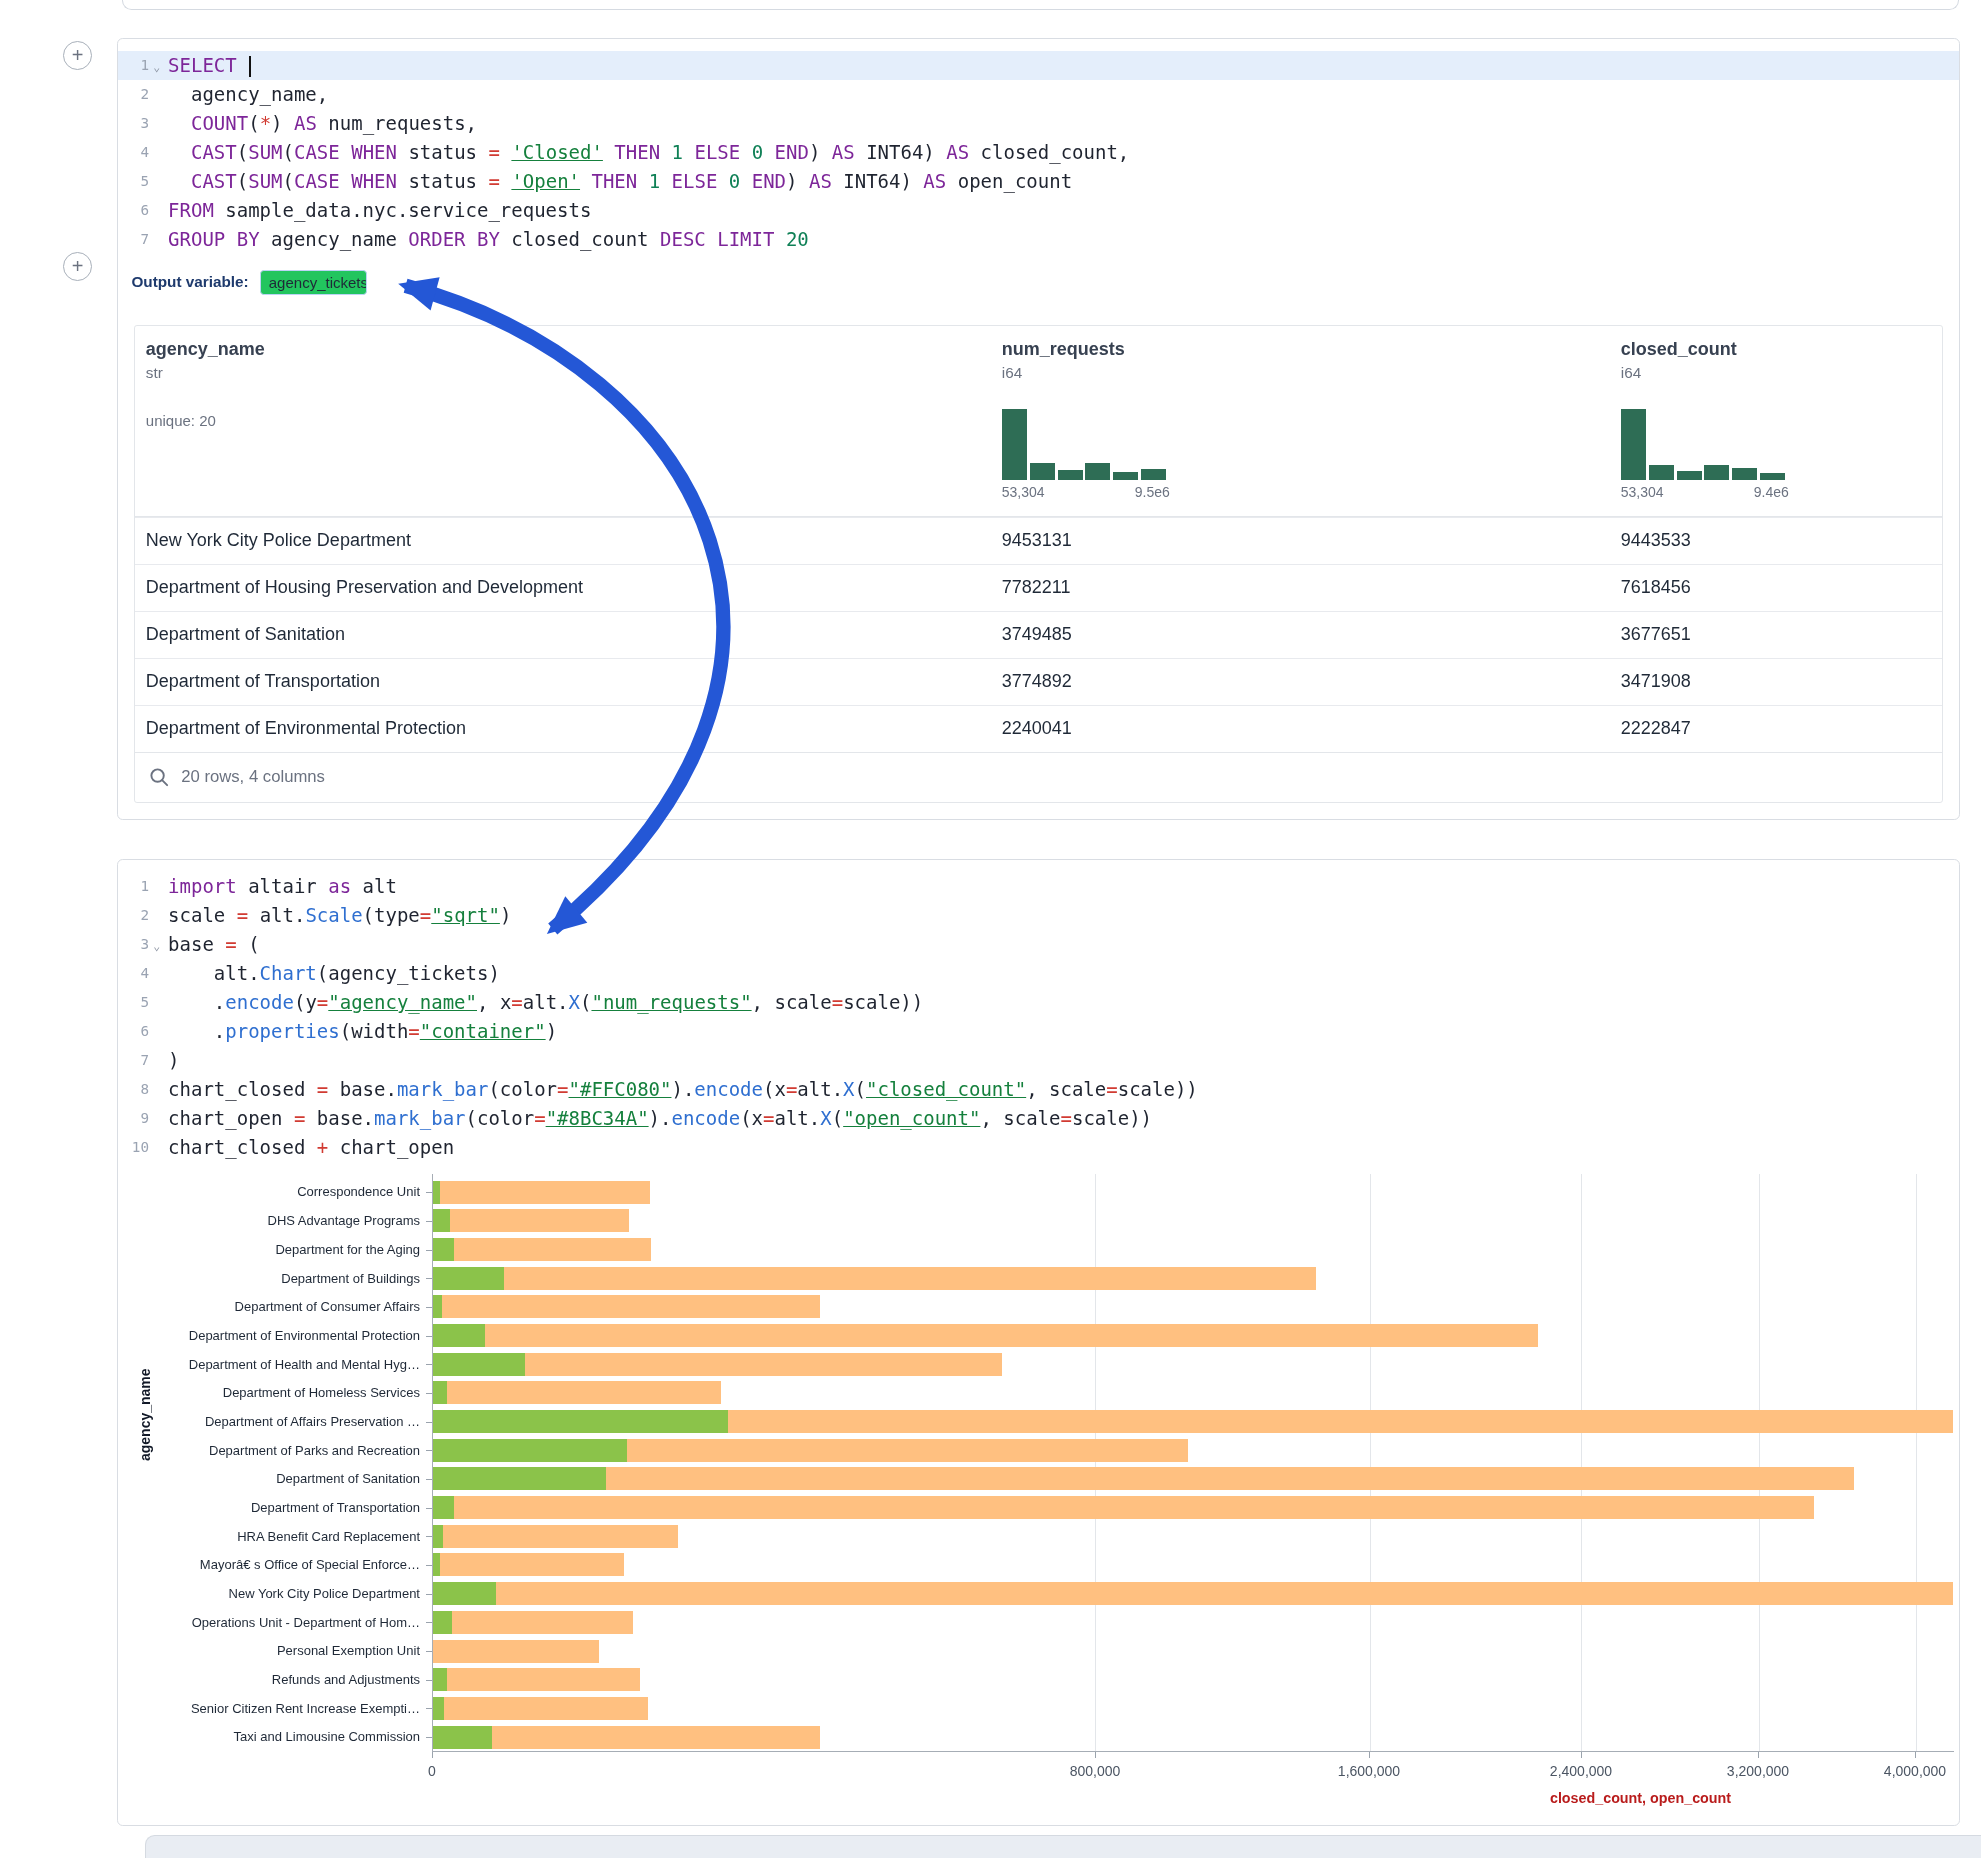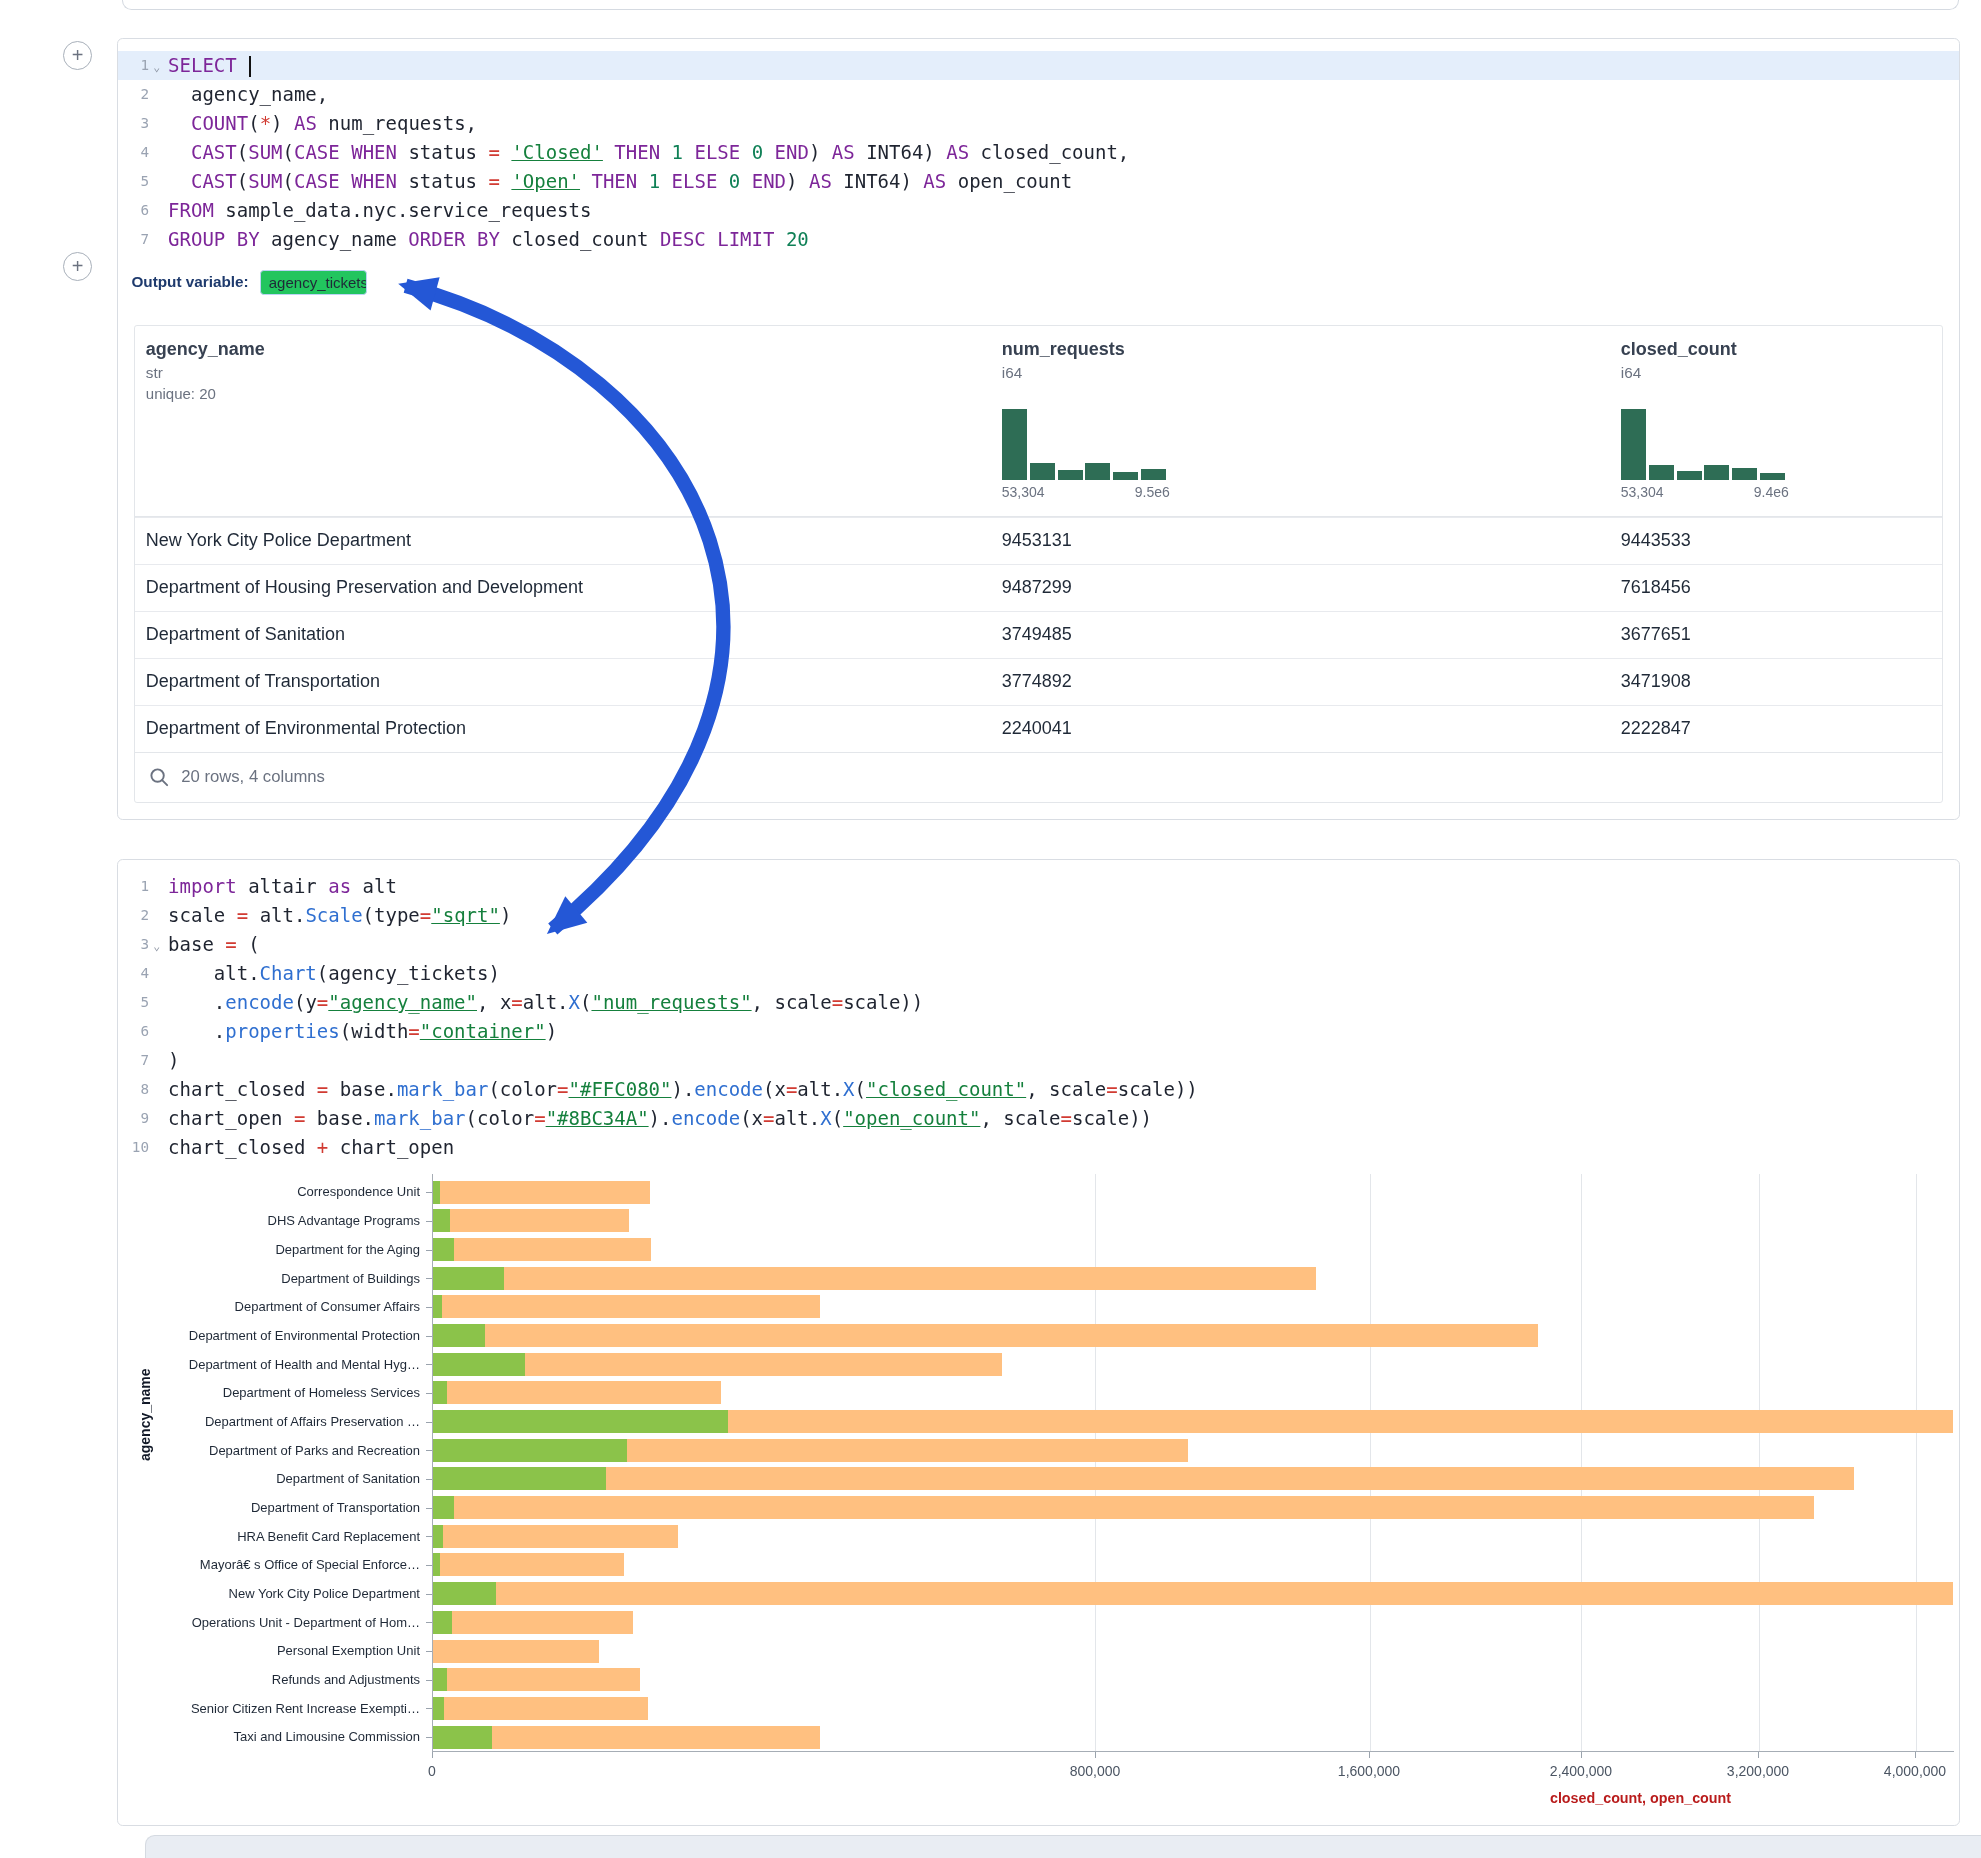--- a/index.html
+++ b/index.html
@@ -47,21 +47,21 @@
           background:#22c55e; border:1px solid #bcd3f5; border-radius:3.8px;
           padding:2.9px 7.6px; font-size:15px; color:#1f2937; }
 
   
   .datatable { margin:29px 16.3px 0 16.3px; border:1px solid #e3e6ea; border-radius:2.9px; background:#fff; }
   .t-header { display:grid; grid-template-columns:856px 619px auto; height:191px;
           border-bottom:1px solid #e3e6ea; }
   .t-hcol { padding:13.4px 0 0 10.5px; }
   .t-hname { font-weight:bold; font-size:18px; color:#374151; }
   .t-htype { font-size:15.3px; color:#6b7280; margin-top:3.8px; }
-  .t-stats { font-size:15px; color:#6b7280; line-height:23px; }
+  .t-stats { margin-top:27px; font-size:15px; color:#6b7280; line-height:23px; }
   .t-hist { margin-top:27px; width:168px; }
   .t-hist-bars { display:flex; align-items:flex-end; gap:2.9px; height:71px; }
   .t-hist-bar { width:25px; background:#2e6d55; }
   .t-hist-labels { display:flex; justify-content:space-between; font-size:14px;
           color:#6b7280; margin-top:3.8px; }
   .t-row { display:grid; grid-template-columns:856px 619px auto; height:47px;
           border-top:1px solid #e8eaee; align-items:center; font-size:18px; color:#1f2937; }
   .t-row:first-of-type { border-top:none; }
   .t-cell { padding-left:10.5px; overflow:hidden; white-space:nowrap; }
   .t-footer { display:flex; align-items:center; gap:11.5px; height:50px;
@@ -162,21 +162,21 @@
             </div>
           </div>
         </div>
         <div class="t-row">
           <div class="t-cell">New York City Police Department</div>
           <div class="t-cell">9453131</div>
           <div class="t-cell">9443533</div>
         </div>
         <div class="t-row">
           <div class="t-cell">Department of Housing Preservation and Development</div>
-          <div class="t-cell">9487299</div>
+          <div class="t-cell">7782211</div>
           <div class="t-cell">7618456</div>
         </div>
         <div class="t-row">
           <div class="t-cell">Department of Sanitation</div>
           <div class="t-cell">3749485</div>
           <div class="t-cell">3677651</div>
         </div>
         <div class="t-row">
           <div class="t-cell">Department of Transportation</div>
           <div class="t-cell">3774892</div>

